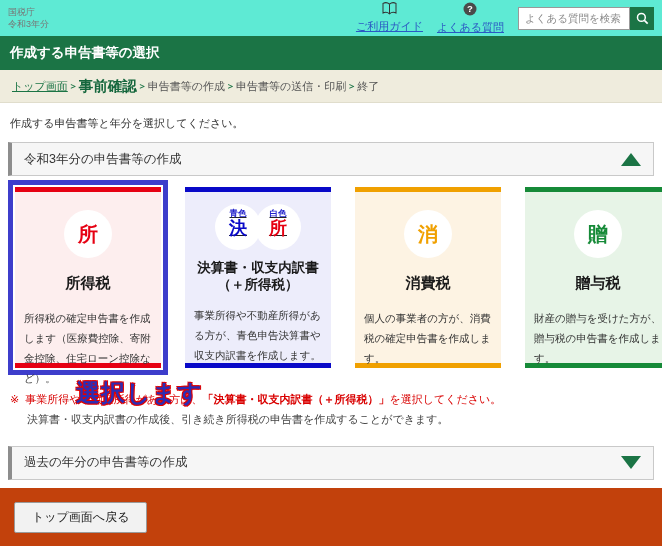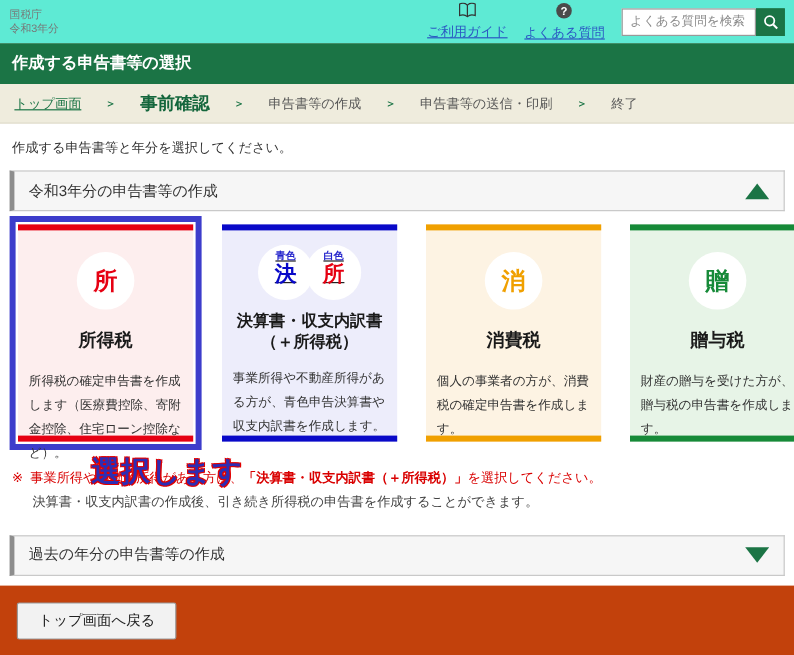--- a/index.html
+++ b/index.html
@@ -19,21 +19,21 @@
   .hlink { display:flex; align-items:center; gap:4px; font-size:11px; color:#2b59c3; text-decoration:underline; cursor:pointer; white-space:nowrap;flex-direction:column; }
   .searchwrap { display:flex; align-items:center; }
   .search-input { width:112px; height:23px; border:1px solid #999; font-size:10.5px; padding:0 6px; outline:none; color:#333; }
   .search-input::placeholder { color:#8a8a8a; }
   .search-btn { width:24px; height:23px; background:#1b7445; border:1px solid #1b7445; display:flex; align-items:center; justify-content:center; cursor:pointer; }
 
   
   .title-bar { height:34px; background:#1b7445; color:#fff; font-size:13.5px; font-weight:bold; display:flex; align-items:center; padding:0 10px; flex:0 0 auto; }
 
   
-  .breadcrumb { height:33px; background:#efecdd; border-bottom:1px solid #e0ddcc; display:flex; align-items:center; padding:0 12px; gap:20px; font-size:11px; color:#555; flex:0 0 auto; }
+  .breadcrumb { height:33px; background:#efecdd; border-bottom:1px solid #e0ddcc; display:flex; align-items:center; padding:0 12px; gap:1px; font-size:11px; color:#555; flex:0 0 auto; }
   .bc-link { color:#1b7445; text-decoration:underline; cursor:pointer; }
   .bc-current { font-size:14.5px; font-weight:bold; color:#14663c;text-align:right; }
   .bc-sep { color:#1b7445; font-size:9px; font-weight:bold; }
 
   
   .instruction { font-size:11px; color:#333; padding:13px 10px 11px; }
 
   .section-header { margin:0 8px; height:34px; background:#f6f6f6; border:1px solid #c9c9c9; border-left:4px solid #8d8d8d; display:flex; align-items:center; padding:0 12px; font-size:12.5px; color:#333; cursor:pointer; }
   .tri { margin-left:auto; width:0; height:0; }
   .tri-up { border-left:10px solid transparent; border-right:10px solid transparent; border-bottom:13px solid #1b7445; }

